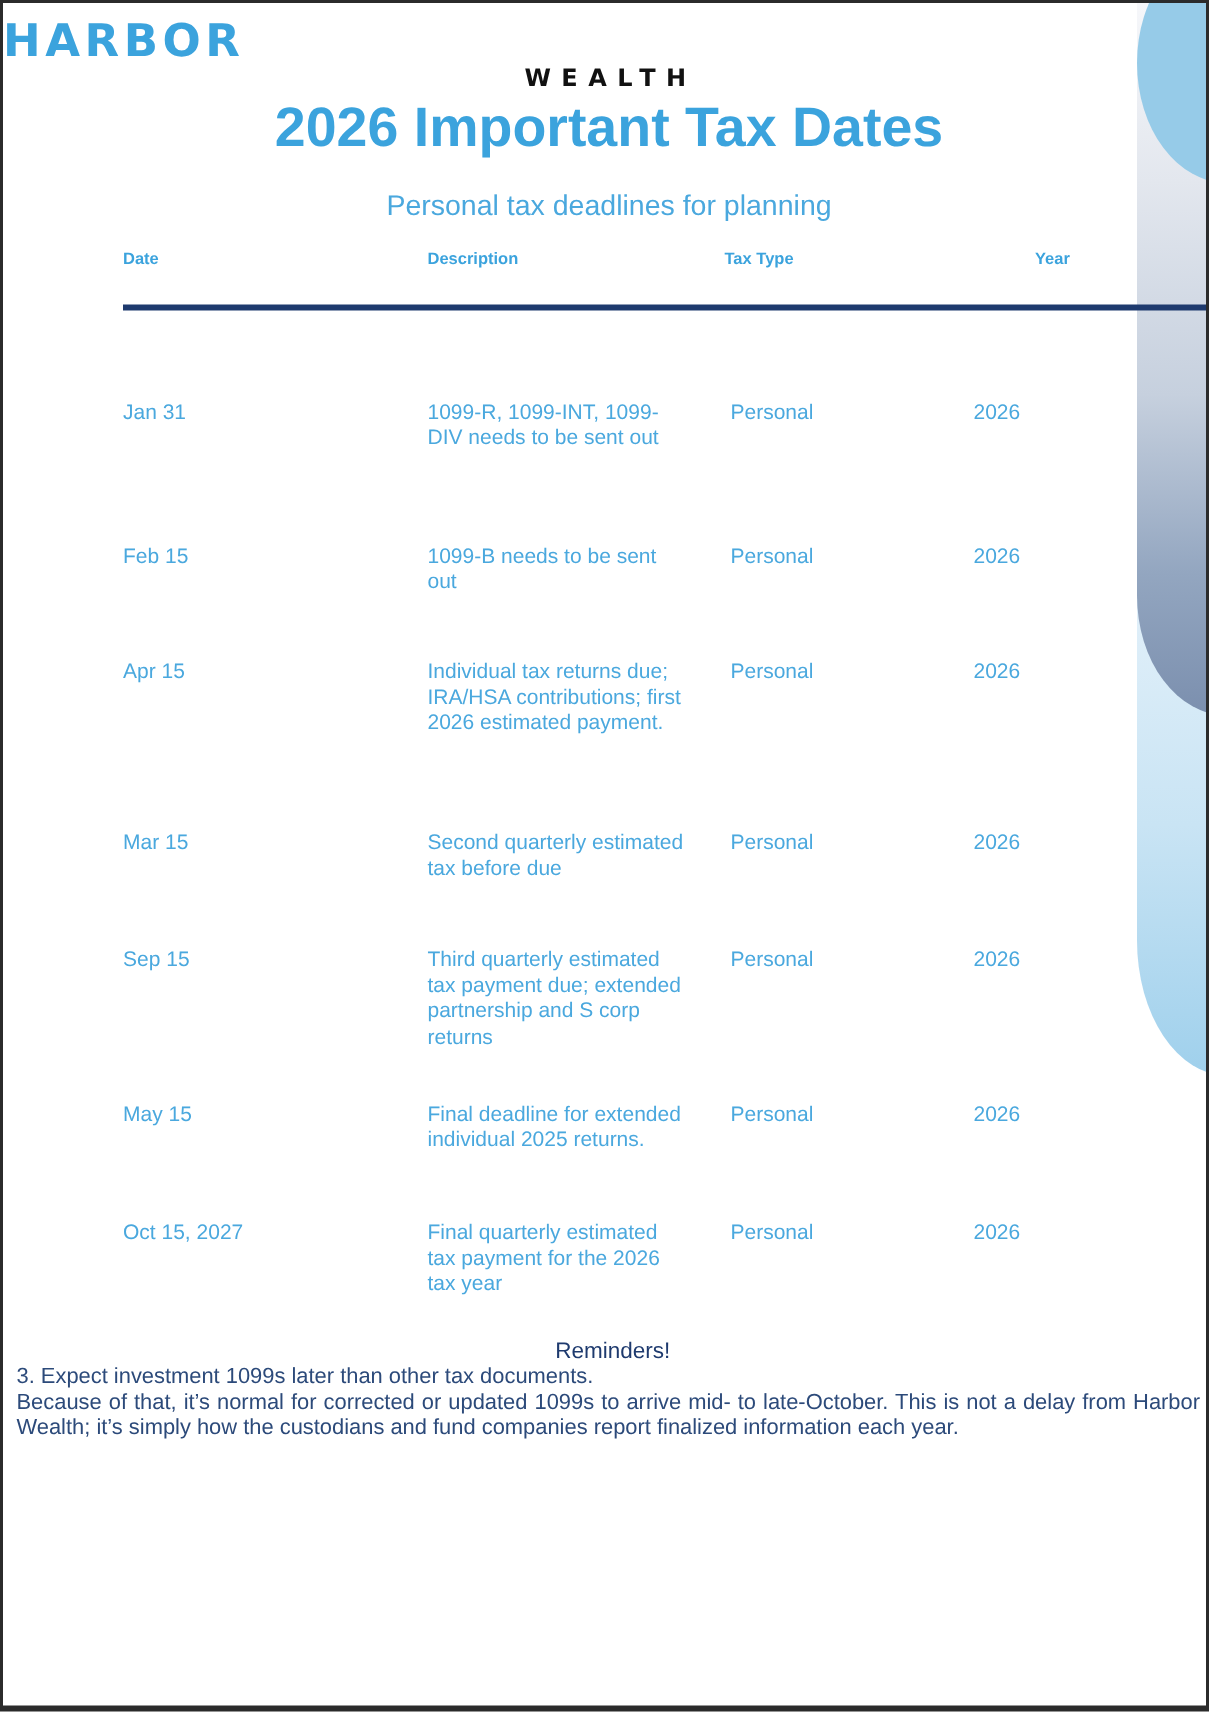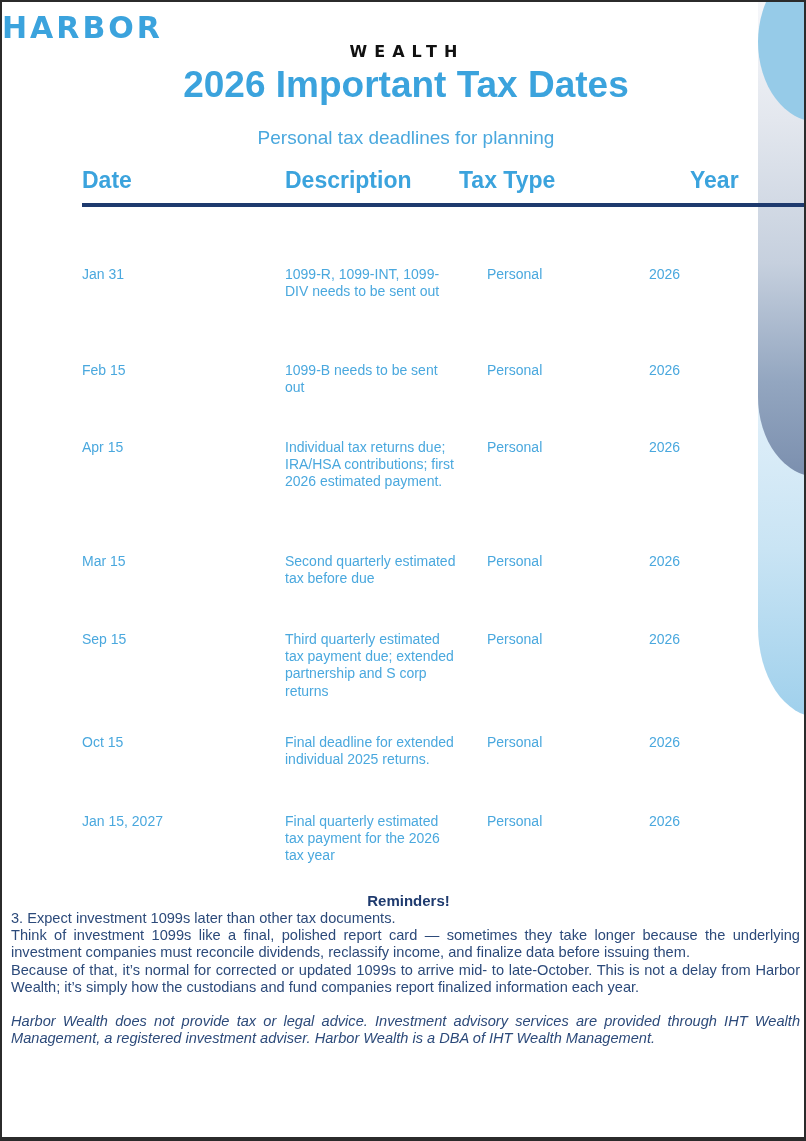--- a/index.html
+++ b/index.html
@@ -47,42 +47,42 @@
   .title {
     position: absolute; left: 0; width: 808px; top: 62px; text-align: center;
     font-size: 37px; font-weight: 700; color: #3ba3dd;
   }
   .subtitle {
     position: absolute; left: 0; width: 808px; top: 125px; text-align: center;
     font-size: 19px; color: #4aa8de;
   }
 
   .th {
-    position: absolute; top: 165px; font-size: 23px; font-weight: 700; color: #3ba3dd;
+    position: absolute; top: 165px; font-size: 11px; font-weight: 700; color: #3ba3dd;
   }
   .header-rule {
     position: absolute; left: 80px; top: 201px; width: 730px; height: 4px;
     background: #1e3a6e; z-index: 5;
   }
 
   .row { position: absolute; left: 0; width: 760px; }
   .cell {
     position: absolute; top: 0; font-size: 14px; line-height: 17.2px; color: #4aa8de;
   }
   .c-date { left: 80px; width: 190px; }
   .c-desc { left: 283px; width: 175px; }
   .c-type { left: 485px; width: 150px; }
   .c-year { left: 647px; width: 60px; }
 
   .reminders {
     position: absolute; left: 9px; top: 890px; width: 789px;
     color: #2c4a7a; font-size: 14.6px; line-height: 17.2px;
   }
   .reminders-heading {
-    text-align: center; font-weight: 700; color: #1e3a6e; font-size: 15px; line-height: 18px;
+    text-align: center; font-weight: 400; color: #1e3a6e; font-size: 15px; line-height: 18px;
     padding-left: 6px;
   }
   .reminder-p { margin: 0; text-align: justify; text-align-last: left; }
   .disclaimer {
     margin: 17px 0 0 0; font-style: italic; text-align: justify; text-align-last: left;
   }
 </style>
 </head>
 <body>
 
@@ -96,21 +96,21 @@
 
   <div class="logo-top">HARBOR</div>
   <div class="logo-bottom">WEALTH</div>
 
   <h1 class="title" style="margin:0">2026 Important Tax Dates</h1>
   <div class="subtitle">Personal tax deadlines for planning</div>
 
   <div>
     <div class="th" style="left:80px">Date</div>
     <div class="th" style="left:283px">Description</div>
-    <div class="th" style="left:457px">Tax Type</div>
+    <div class="th" style="left:481px">Tax Type</div>
     <div class="th" style="left:688px">Year</div>
     <div class="header-rule"></div>
 
     <div class="row" style="top:264px">
       <div class="cell c-date">Jan 31</div>
       <div class="cell c-desc">1099-R, 1099-INT, 1099-DIV needs to be sent out</div>
       <div class="cell c-type">Personal</div>
       <div class="cell c-year">2026</div>
     </div>
     <div class="row" style="top:360px">
@@ -131,34 +131,32 @@
       <div class="cell c-type">Personal</div>
       <div class="cell c-year">2026</div>
     </div>
     <div class="row" style="top:629px">
       <div class="cell c-date">Sep 15</div>
       <div class="cell c-desc">Third quarterly estimated tax payment due; extended partnership and S corp returns</div>
       <div class="cell c-type">Personal</div>
       <div class="cell c-year">2026</div>
     </div>
     <div class="row" style="top:732px">
-      <div class="cell c-date">Oct 15</div>
+      <div class="cell c-date">May 15</div>
       <div class="cell c-desc">Final deadline for extended individual 2025 returns.</div>
       <div class="cell c-type">Personal</div>
       <div class="cell c-year">2026</div>
     </div>
     <div class="row" style="top:811px">
-      <div class="cell c-date">Jan 15, 2027</div>
+      <div class="cell c-date">Oct 15, 2027</div>
       <div class="cell c-desc">Final quarterly estimated tax payment for the 2026 tax year</div>
       <div class="cell c-type">Personal</div>
       <div class="cell c-year">2026</div>
     </div>
   </div>
 
   <div class="reminders">
     <div class="reminders-heading">Reminders!</div>
     <p class="reminder-p">3. Expect investment 1099s later than other tax documents.</p>
-    <p class="reminder-p">Think of investment 1099s like a final, polished report card — sometimes they take longer because the underlying investment companies must reconcile dividends, reclassify income, and finalize data before issuing them.</p>
     <p class="reminder-p">Because of that, it’s normal for corrected or updated 1099s to arrive mid- to late-October. This is not a delay from Harbor Wealth; it’s simply how the custodians and fund companies report finalized information each year.</p>
-    <p class="disclaimer">Harbor Wealth does not provide tax or legal advice. Investment advisory services are provided through IHT Wealth Management, a registered investment adviser. Harbor Wealth is a DBA of IHT Wealth Management.</p>
   </div>
 
 </div>
 
 </body></html>

